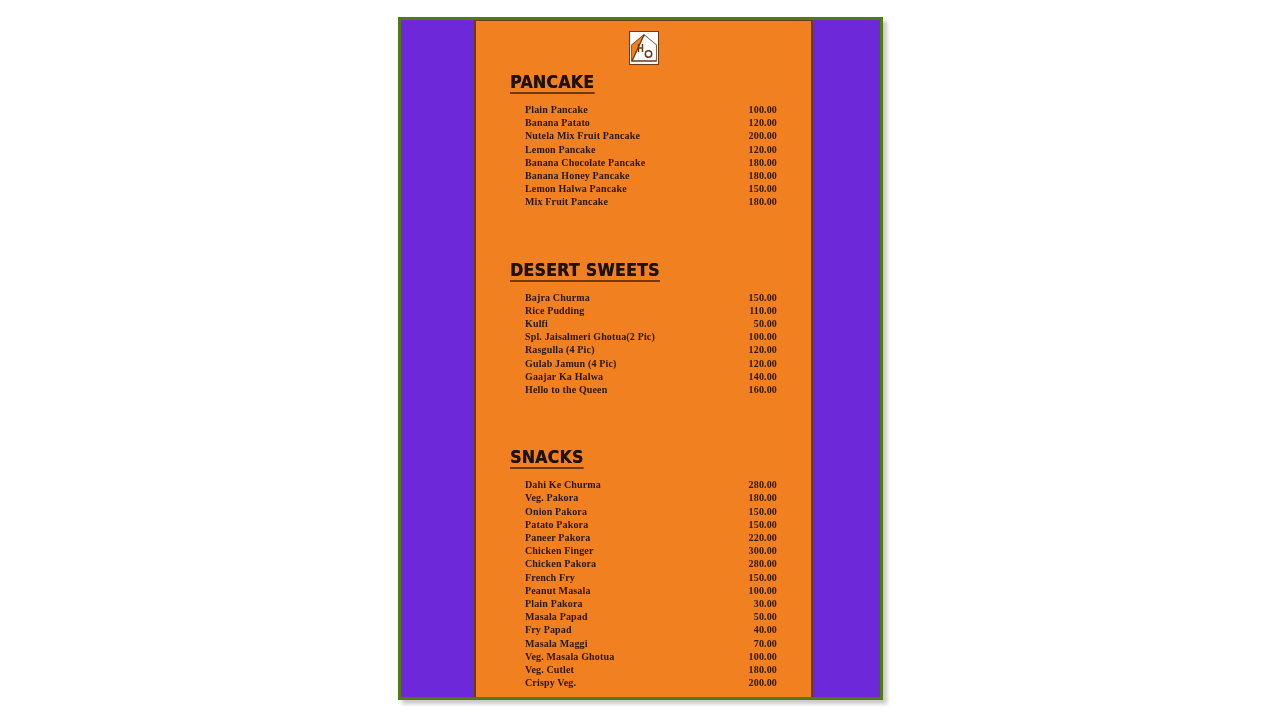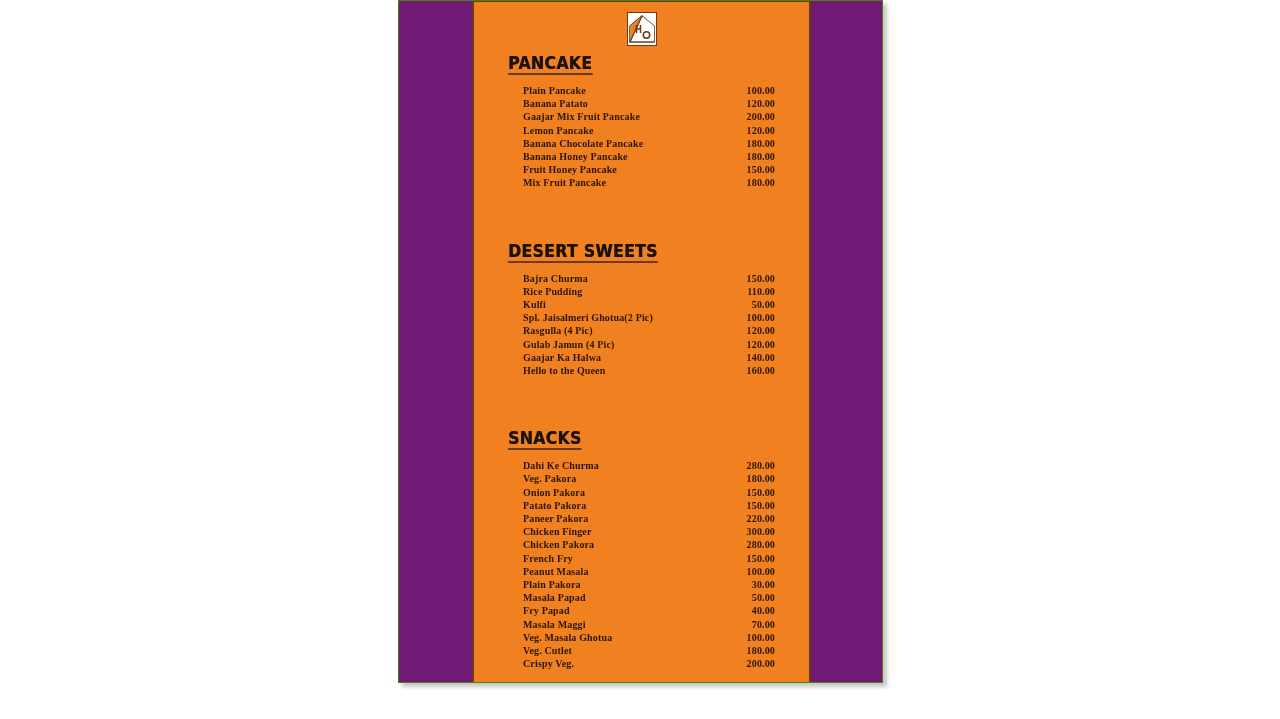--- a/index.html
+++ b/index.html
@@ -15,25 +15,25 @@
     position: relative;
     width: 1280px;
     height: 719px;
     background: #ffffff;
   }
 
   
   .paper {
     position: absolute;
     left: 398px;
-    top: 0;
+    top: 17px;
     width: 485px;
     height: 683px;
-    background: #701a75;
-    border: 1px solid #4d7c0f;
+    background: #6d28d9;
+    border: 3px solid #4d7c0f;
     box-shadow: 4px 4px 4px rgba(0,0,0,0.22);
     overflow: hidden;
   }
 
   
   .menu-panel {
     position: absolute;
     left: 73px;
     top: 0px;
     width: 339px;
@@ -144,37 +144,37 @@
       <div class="section"><div class="section-title">PANCAKE</div><div class="items">
               <div class="item-row">
                 <span class="item-name">Plain Pancake</span>
                 <span class="item-price">100.00</span>
               </div>
               <div class="item-row">
                 <span class="item-name">Banana Patato</span>
                 <span class="item-price">120.00</span>
               </div>
               <div class="item-row">
-                <span class="item-name">Gaajar Mix Fruit Pancake</span>
+                <span class="item-name">Nutela Mix Fruit Pancake</span>
                 <span class="item-price">200.00</span>
               </div>
               <div class="item-row">
                 <span class="item-name">Lemon Pancake</span>
                 <span class="item-price">120.00</span>
               </div>
               <div class="item-row">
                 <span class="item-name">Banana Chocolate Pancake</span>
                 <span class="item-price">180.00</span>
               </div>
               <div class="item-row">
                 <span class="item-name">Banana Honey Pancake</span>
                 <span class="item-price">180.00</span>
               </div>
               <div class="item-row">
-                <span class="item-name">Fruit Honey Pancake</span>
+                <span class="item-name">Lemon Halwa Pancake</span>
                 <span class="item-price">150.00</span>
               </div>
               <div class="item-row">
                 <span class="item-name">Mix Fruit Pancake</span>
                 <span class="item-price">180.00</span>
               </div>
             </div></div>
           <div class="section"><div class="section-title">DESERT SWEETS</div><div class="items">
               <div class="item-row">
                 <span class="item-name">Bajra Churma</span>

